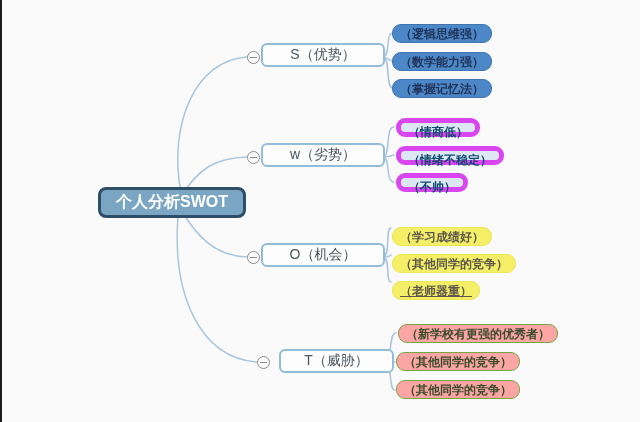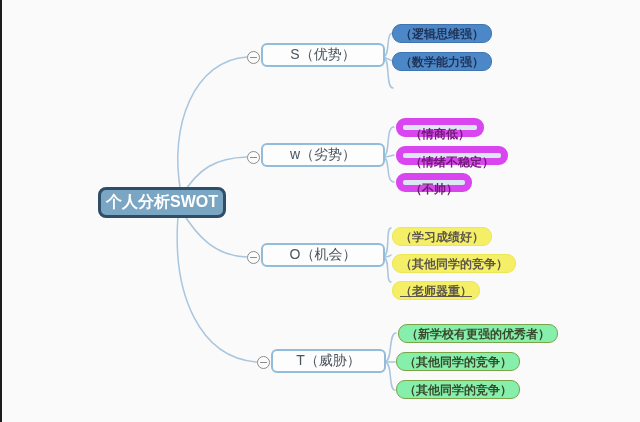--- a/index.html
+++ b/index.html
@@ -4,54 +4,54 @@
 <style>
   html,body{margin:0;padding:0;background:#e9e9e9;}
   #stage{
     position:relative;width:640px;height:422px;background:#fafafa;
     border-left:2px solid #1c1c1c;box-sizing:border-box;overflow:hidden;
     font-family:"Liberation Sans","DejaVu Sans",sans-serif;
   }
   #wires{position:absolute;left:0;top:0;width:640px;height:422px;z-index:1;}
   .node{position:absolute;z-index:2;box-sizing:border-box;white-space:nowrap;}
   .root-node{
-    left:96px;top:187px;width:128px;height:31px;
+    left:96px;top:187px;width:148px;height:31px;
     background:#7ba6c3;border:3px solid #2e4d68;border-radius:8px;
     color:#ffffff;font-size:16px;font-weight:bold;
     display:flex;align-items:center;justify-content:center;cursor:pointer;
   }
   .branch-node{
     width:124px;height:24px;
     background:#fdfdfd;border:2px solid #92bcd9;border-radius:6px;
     color:#4a545e;font-size:14px;
     display:flex;align-items:center;justify-content:center;cursor:pointer;
   }
   .branch-s{left:259px;top:43px;}
   .branch-w{left:259px;top:143px;}
   .branch-o{left:259px;top:243px;}
-  .branch-t{left:269px;top:349px;width:115px;}
+  .branch-t{left:277px;top:349px;width:115px;}
   .collapse{
     position:absolute;z-index:3;width:13px;height:13px;border-radius:50%;
     background:#fcfcfc;border:1.5px solid #8c8c8c;box-sizing:border-box;
     display:flex;align-items:center;justify-content:center;cursor:pointer;
   }
   .collapse .dash{width:7px;height:0;border-top:1.5px solid #8c8c8c;}
   .col-s{left:245px;top:51px;}
   .col-w{left:245px;top:151px;}
   .col-o{left:245px;top:251px;}
   .col-t{left:255px;top:356px;}
   .chip{
     position:absolute;z-index:2;height:19px;line-height:19px;
     padding:0 7px;border-radius:9px;font-size:12px;font-weight:bold;
     cursor:pointer;box-sizing:border-box;
   }
   .chip-blue{background:#4c88c8;border:1px solid #3f74b0;color:#203358;}
-  .chip-light{background:#dde7f4;border:7px solid #d946ef;color:#701a75;}
+  .chip-light{background:#dde7f4;border:5px solid #d946ef;color:#0c4a6e;}
   .chip-yellow{background:#f4ef66;border:1px solid #ece755;color:#5c564c;margin-top:8px;}
-  .chip-green{background:#86efac;border:1px solid #79a548;color:#384a2c;}
+  .chip-green{background:#fca5a5;border:1px solid #79a548;color:#384a2c;}
   .s1{left:390px;top:24px;}  .s2{left:390px;top:52px;}  .s3{left:390px;top:79px;}
   .w1{left:394px;top:118px;} .w2{left:394px;top:146px;} .w3{left:394px;top:173px;}
   .o1{left:390px;top:219px;} .o2{left:390px;top:246px;} .o3{left:390px;top:273px;text-decoration:underline;}
   .t1{left:396px;top:324px;} .t2{left:394px;top:352px;} .t3{left:394px;top:380px;}
 </style>
 </head>
 <body>
 
 <div id="stage">
 
@@ -80,20 +80,21 @@
   </svg>
 
   <div class="node root-node">个人分析SWOT</div>
 
   <div class="collapse col-s">
       <span class="dash"></span>
     </div>
   <div class="node branch-node branch-s">S（优势）</div>
   <div class="chip chip-blue s1">（逻辑思维强）</div>
   <div class="chip chip-blue s2">（数学能力强）</div>
+  <div class="chip chip-blue s3">（掌握记忆法）</div>
 
   <div class="collapse col-w">
       <span class="dash"></span>
     </div>
   <div class="node branch-node branch-w">w（劣势）</div>
   <div class="chip chip-light w1">（情商低）</div>
   <div class="chip chip-light w3">（不帅）</div>
   <div class="chip chip-light w2">（情绪不稳定）</div>
 
   <div class="collapse col-o">

